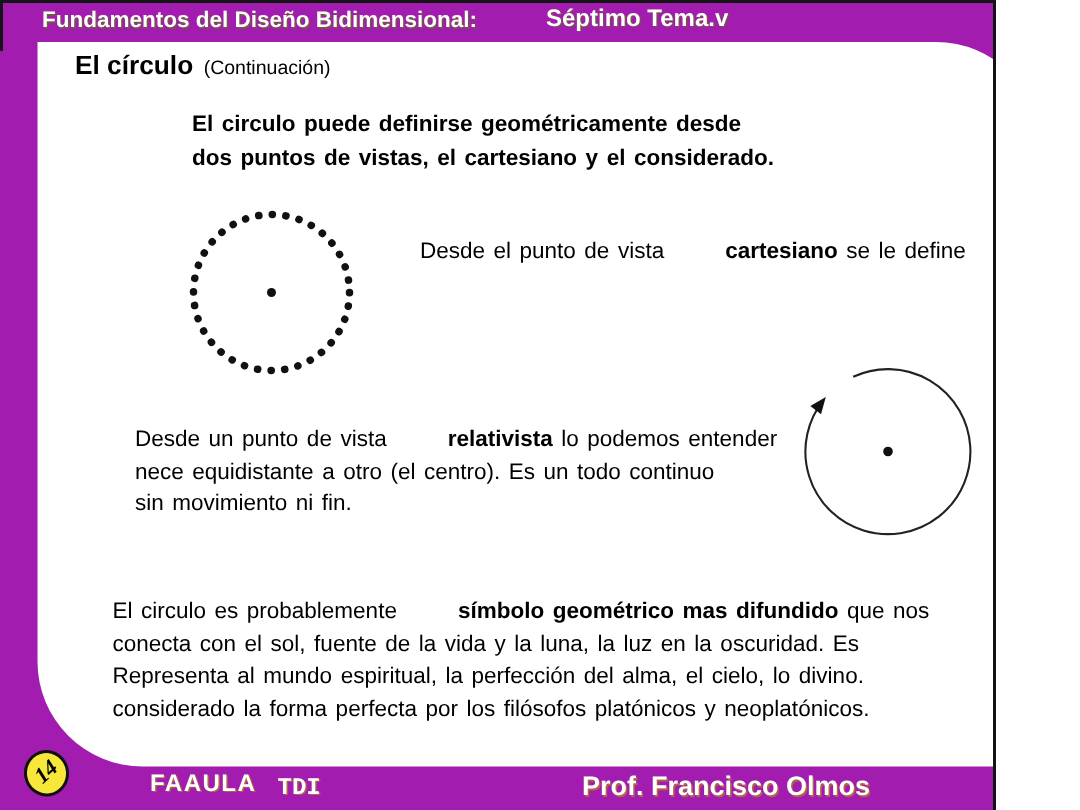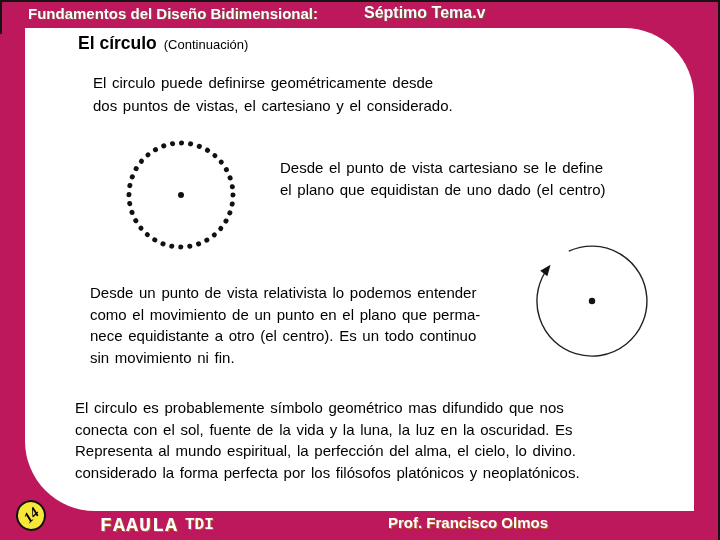--- a/index.html
+++ b/index.html
@@ -1,55 +1,55 @@
 <!DOCTYPE html>
 <html><head>
 <meta charset="utf-8">
 <style>
   html,body { margin:0; padding:0; }
   .frame {
-    position:relative; width:720px; height:540px;
-    background:#be185d; overflow:hidden;
+    position:relative; width:664px; height:540px;
+    background:#a21caf; overflow:hidden;
     font-family:"Liberation Sans", sans-serif;
   }
   .edge-top    { position:absolute; top:0; left:0; width:720px; height:2px; background:#141414; }
   .edge-right  { position:absolute; top:0; right:0; width:2px; height:540px; background:#141414; }
   .edge-left   { position:absolute; top:0; left:0; width:2px; height:34px; background:#141414; }
 
   .content {
     position:absolute; left:25px; top:28px; width:669px; height:483px;
     background:#ffffff; border-radius:0 70px 0 70px;
   }
 
   .header-text {
     position:absolute; color:#ffffff; font-weight:bold;
     text-shadow:1px 1px 0 rgba(110,95,55,0.85);
     white-space:nowrap;
   }
   .course { left:28px; top:5px; font-size:15px; }
   .topic  { left:364px; top:4px; font-size:16px; }
 
-  .slide-title { position:absolute; left:78px; top:33px; white-space:nowrap; color:#000; }
+  .slide-title { position:absolute; left:50px; top:33px; white-space:nowrap; color:#000; }
   .slide-title .t1 { font-size:17.5px; font-weight:bold; }
   .slide-title .t2 { font-size:13px; font-weight:normal; margin-left:7px; }
 
   .par { position:absolute; font-size:15px; line-height:21.5px; word-spacing:1.5px; color:#000; }
   .par .tline { white-space:nowrap; }
-  .par .b { font-weight:normal; }
+  .par .b { font-weight:bold;margin-left:35px; }
   .intro { font-weight:bold; line-height:22.5px; }
 
   .fig { position:absolute; }
 
   .footer-text {
     position:absolute; color:#ffffff; font-weight:bold; white-space:nowrap;
     text-shadow:1px 1px 0 rgba(175,128,28,0.75);
   }
-  .f-left  { left:100px; top:514px; font-size:20px; letter-spacing:1px;font-family:Liberation Mono, monospace; }
+  .f-left  { left:100px; top:514px; font-size:16px; letter-spacing:1px; }
   .f-mid   { left:185px; top:516px; font-size:16px; font-family:"Liberation Mono", monospace; }
-  .f-right { left:388px; top:514px; font-size:15px; }
+  .f-right { left:388px; top:514px; font-size:18px; }
 
   .badge {
     position:absolute; left:16px; top:500px; width:26px; height:27px;
     border:2px solid #111; border-radius:50%; background:#F7E73B;
     display:flex; align-items:center; justify-content:center;
     transform:rotate(-8deg);
   }
   .badge span {
     font-family:"Liberation Serif", serif;
     font-size:15px; font-weight:bold; font-style:italic; color:#000;
@@ -77,26 +77,24 @@
       <div class="tline"><span class="b">dos puntos de vistas, el cartesiano y el considerado.</span></div>
     </div>
 
   <svg class="fig" style="left:121px; top:135px;" width="120" height="120" viewBox="0 0 120 120">
     <circle cx="60" cy="60" r="52" fill="none" stroke="#111" stroke-width="5" stroke-linecap="round" stroke-dasharray="0.1 8.98"></circle>
     <circle cx="60" cy="60" r="3" fill="#111"></circle>
   </svg>
 
   <div class="par" style="left:280px; top:157px;">
       <div class="tline"><span>Desde el punto de vista </span><span class="b">cartesiano</span><span> se le define</span></div>
-      <div class="tline"><span>el plano que equidistan de uno dado (el centro)</span></div>
     </div>
 
   <div class="par" style="left:90px; top:282px;">
       <div class="tline"><span>Desde un punto de vista </span><span class="b">relativista</span><span> lo podemos entender</span></div>
-      <div class="tline"><span>como el movimiento de un punto en el plano que perma-</span></div>
       <div class="tline"><span>nece equidistante a otro (el centro). Es un todo continuo</span></div>
       <div class="tline"><span>sin movimiento ni fin.</span></div>
     </div>
 
   <svg class="fig" style="left:530px; top:239px;" width="124" height="124" viewBox="0 0 124 124">
     <path d="M 38.8 12.2 A 55 55 0 1 1 18.7 28.1" fill="none" stroke="#222" stroke-width="1.4"></path>
     <polygon points="3,0 -8,4.5 -8,-4.5" transform="translate(18.7,28.1) rotate(-52)" fill="#111"></polygon>
     <circle cx="62" cy="62" r="3.2" fill="#111"></circle>
   </svg>
 

